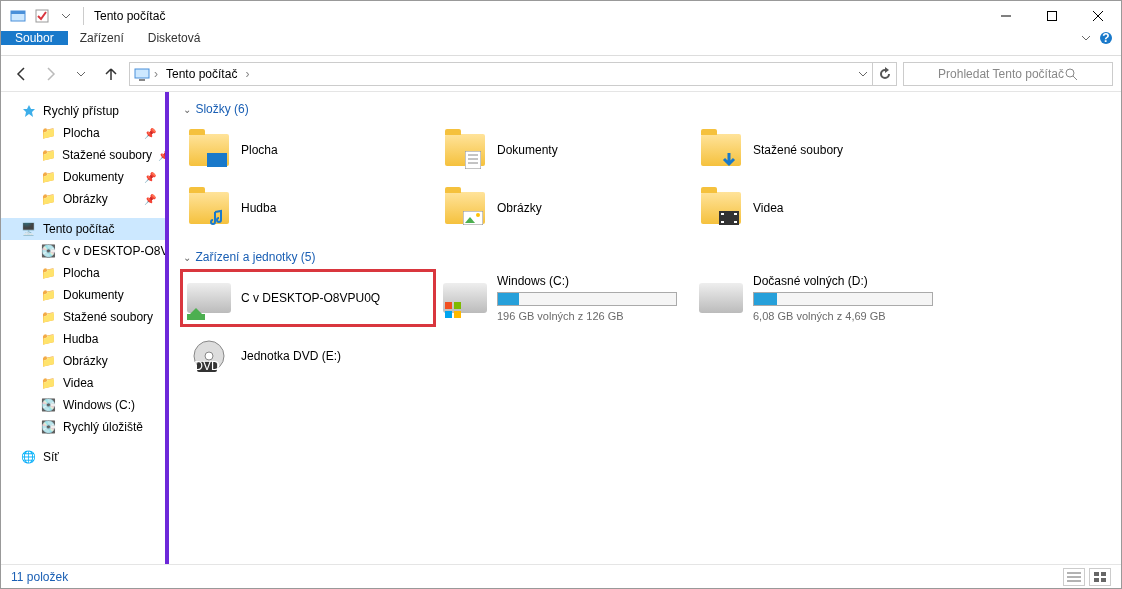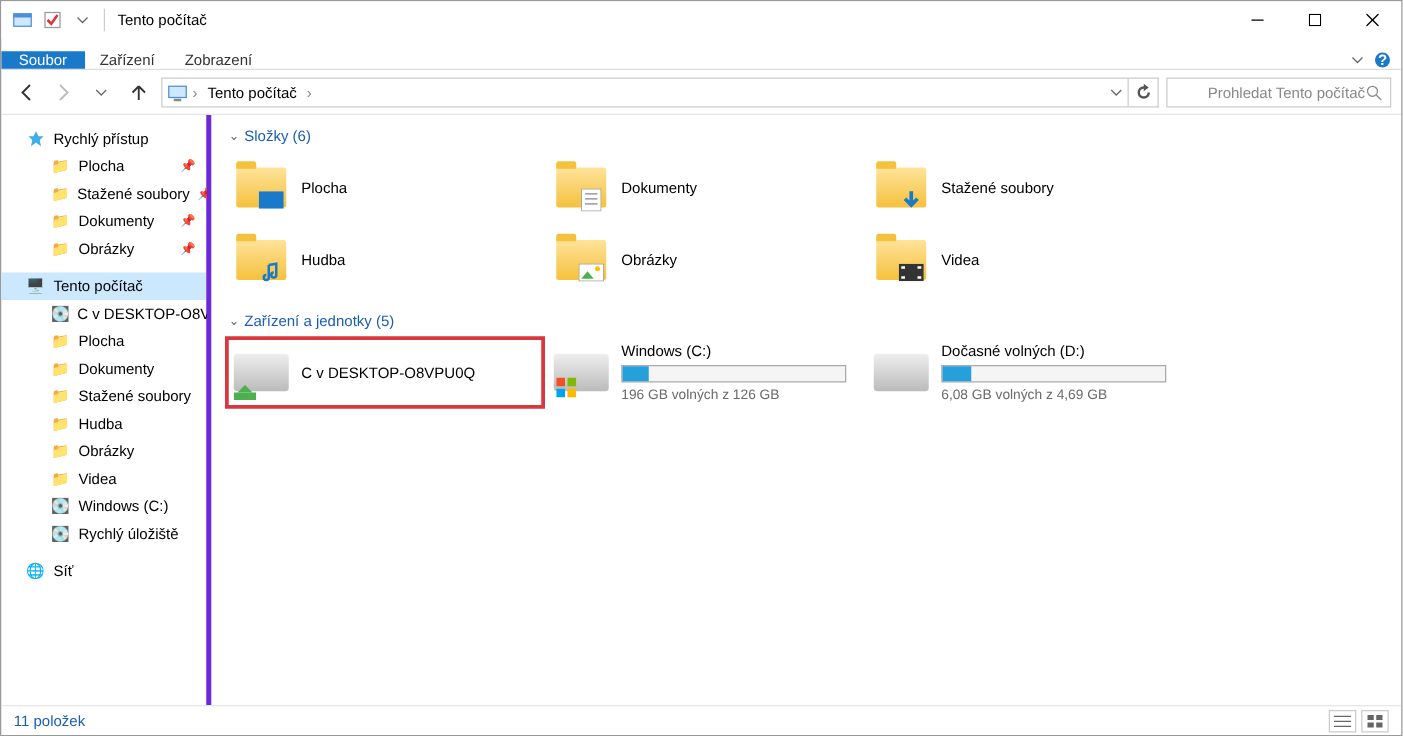--- a/index.html
+++ b/index.html
@@ -8,34 +8,34 @@
 
 .titlebar { height: 30px; display: flex; align-items: center; padding: 0 0 0 6px; background: #fff; }
 .titlebar .qat { display: flex; align-items: center; gap: 2px; }
 .titlebar .qat-icon { width: 22px; height: 22px; display: flex; align-items: center; justify-content: center; }
 .titlebar .sep { width: 1px; height: 18px; background: #ccc; margin: 0 6px; }
 .titlebar .title { margin-left: 4px; }
 .titlebar .win-controls { margin-left: auto; display: flex; }
 .titlebar .win-btn { width: 46px; height: 30px; display: flex; align-items: center; justify-content: center; }
 
 
-.menubar { height: 25px; display: flex; align-items: flex-end; border-bottom: 1px solid #ddd; }
+.menubar { height: 25px; display: flex; align-items: flex-start; border-bottom: 1px solid #ddd; }
 .menu-soubor { background: #1979ca; color: #fff; padding: 0 14px; display: flex; align-items: center; }
 .menu-item { padding: 0 12px; display: flex; align-items: center; color: #333; }
 .menubar .right { margin-left: auto; display: flex; align-items: center; padding-right: 8px; gap: 8px; }
 
 
 .addressbar { height: 36px; display: flex; align-items: center; padding: 4px 8px; gap: 6px; border-bottom: 1px solid #e5e5e5; }
 .nav-btn { width: 24px; height: 24px; display: flex; align-items: center; justify-content: center; color: #555; }
 .nav-btn.disabled { color: #bbb; }
 .breadcrumb { flex: 1; border: 1px solid #ccc; height: 24px; display: flex; align-items: center; padding: 0 4px; gap: 4px; }
 .breadcrumb .crumb { padding: 0 4px; }
 .bc-sep { color: #888; }
 .refresh-btn { width: 24px; height: 24px; display: flex; align-items: center; justify-content: center; border: 1px solid #ccc; border-left: none; margin-left: -6px; }
-.searchbox { width: 180px; border: 1px solid #ccc; height: 24px; display: flex; align-items: center; padding: 0 6px; color: #888; justify-content: flex-end; }
+.searchbox { width: 210px; border: 1px solid #ccc; height: 24px; display: flex; align-items: center; padding: 0 6px; color: #888; justify-content: center; }
 
 
 .body { flex: 1; display: flex; overflow: hidden; }
 
 
 .sidebar { width: 168px; border-right: 4px solid #6d28d9; padding-top: 8px; overflow-y: auto; }
 .side-item { height: 22px; display: flex; align-items: center; padding-left: 20px; gap: 6px; color: #000; white-space: nowrap; }
 .side-item.sub { padding-left: 40px; }
 .side-item.selected { background: #cce8ff; }
 .side-item .pin { margin-left: auto; margin-right: 8px; color: #888; font-size: 10px; }
@@ -108,21 +108,21 @@
           <line x1="0" y1="0" x2="10" y2="10" stroke="#000"></line>
           <line x1="10" y1="0" x2="0" y2="10" stroke="#000"></line>
         </svg>
       </div>
   </div>
 </div>
 
 <div class="menubar">
   <div class="menu-soubor">Soubor</div>
   <div class="menu-item">Zařízení</div>
-  <div class="menu-item">Zobrazení</div>
+  <div class="menu-item">Disketová</div>
   <div class="right">
     <span>
         <svg width="10" height="10">
           <path d="M1 3 L5 7 L9 3" stroke="#666" fill="none"></path>
         </svg>
       </span>
     <span>
         <svg width="14" height="14">
           <circle cx="7" cy="7" r="6" fill="#1979ca"></circle>
           <text x="7" y="11" text-anchor="middle" fill="#fff" font-size="10" font-weight="bold">?</text>
@@ -385,20 +385,31 @@
             <div class="drive-icon"></div>
           </div>
         <div class="item-text">
           <span>Dočasné volných (D:)</span>
           <div class="storage-bar">
               <div class="fill" style="width:13%"></div>
             </div>
           <span class="sub">6,08 GB volných z 4,69 GB</span>
         </div>
       </div>
+      <div class="folder-item">
+        <div class="folder-icon">
+            <svg width="36" height="36">
+              <circle cx="18" cy="18" r="15" fill="#ddd" stroke="#888"></circle>
+              <circle cx="18" cy="18" r="4" fill="#fff" stroke="#888"></circle>
+              <rect x="6" y="24" width="20" height="10" rx="2" fill="#333"></rect>
+              <text x="16" y="32" text-anchor="middle" fill="#fff" font-size="7">DVD</text>
+            </svg>
+          </div>
+        <span>Jednotka DVD (E:)</span>
+      </div>
     </div>
   </div>
 </div>
 
 <div class="statusbar">
   <span>11 položek</span>
   <div class="right">
     <div class="view-btn">
         <svg width="14" height="12">
           <line x1="0" y1="2" x2="14" y2="2" stroke="#666"></line>

